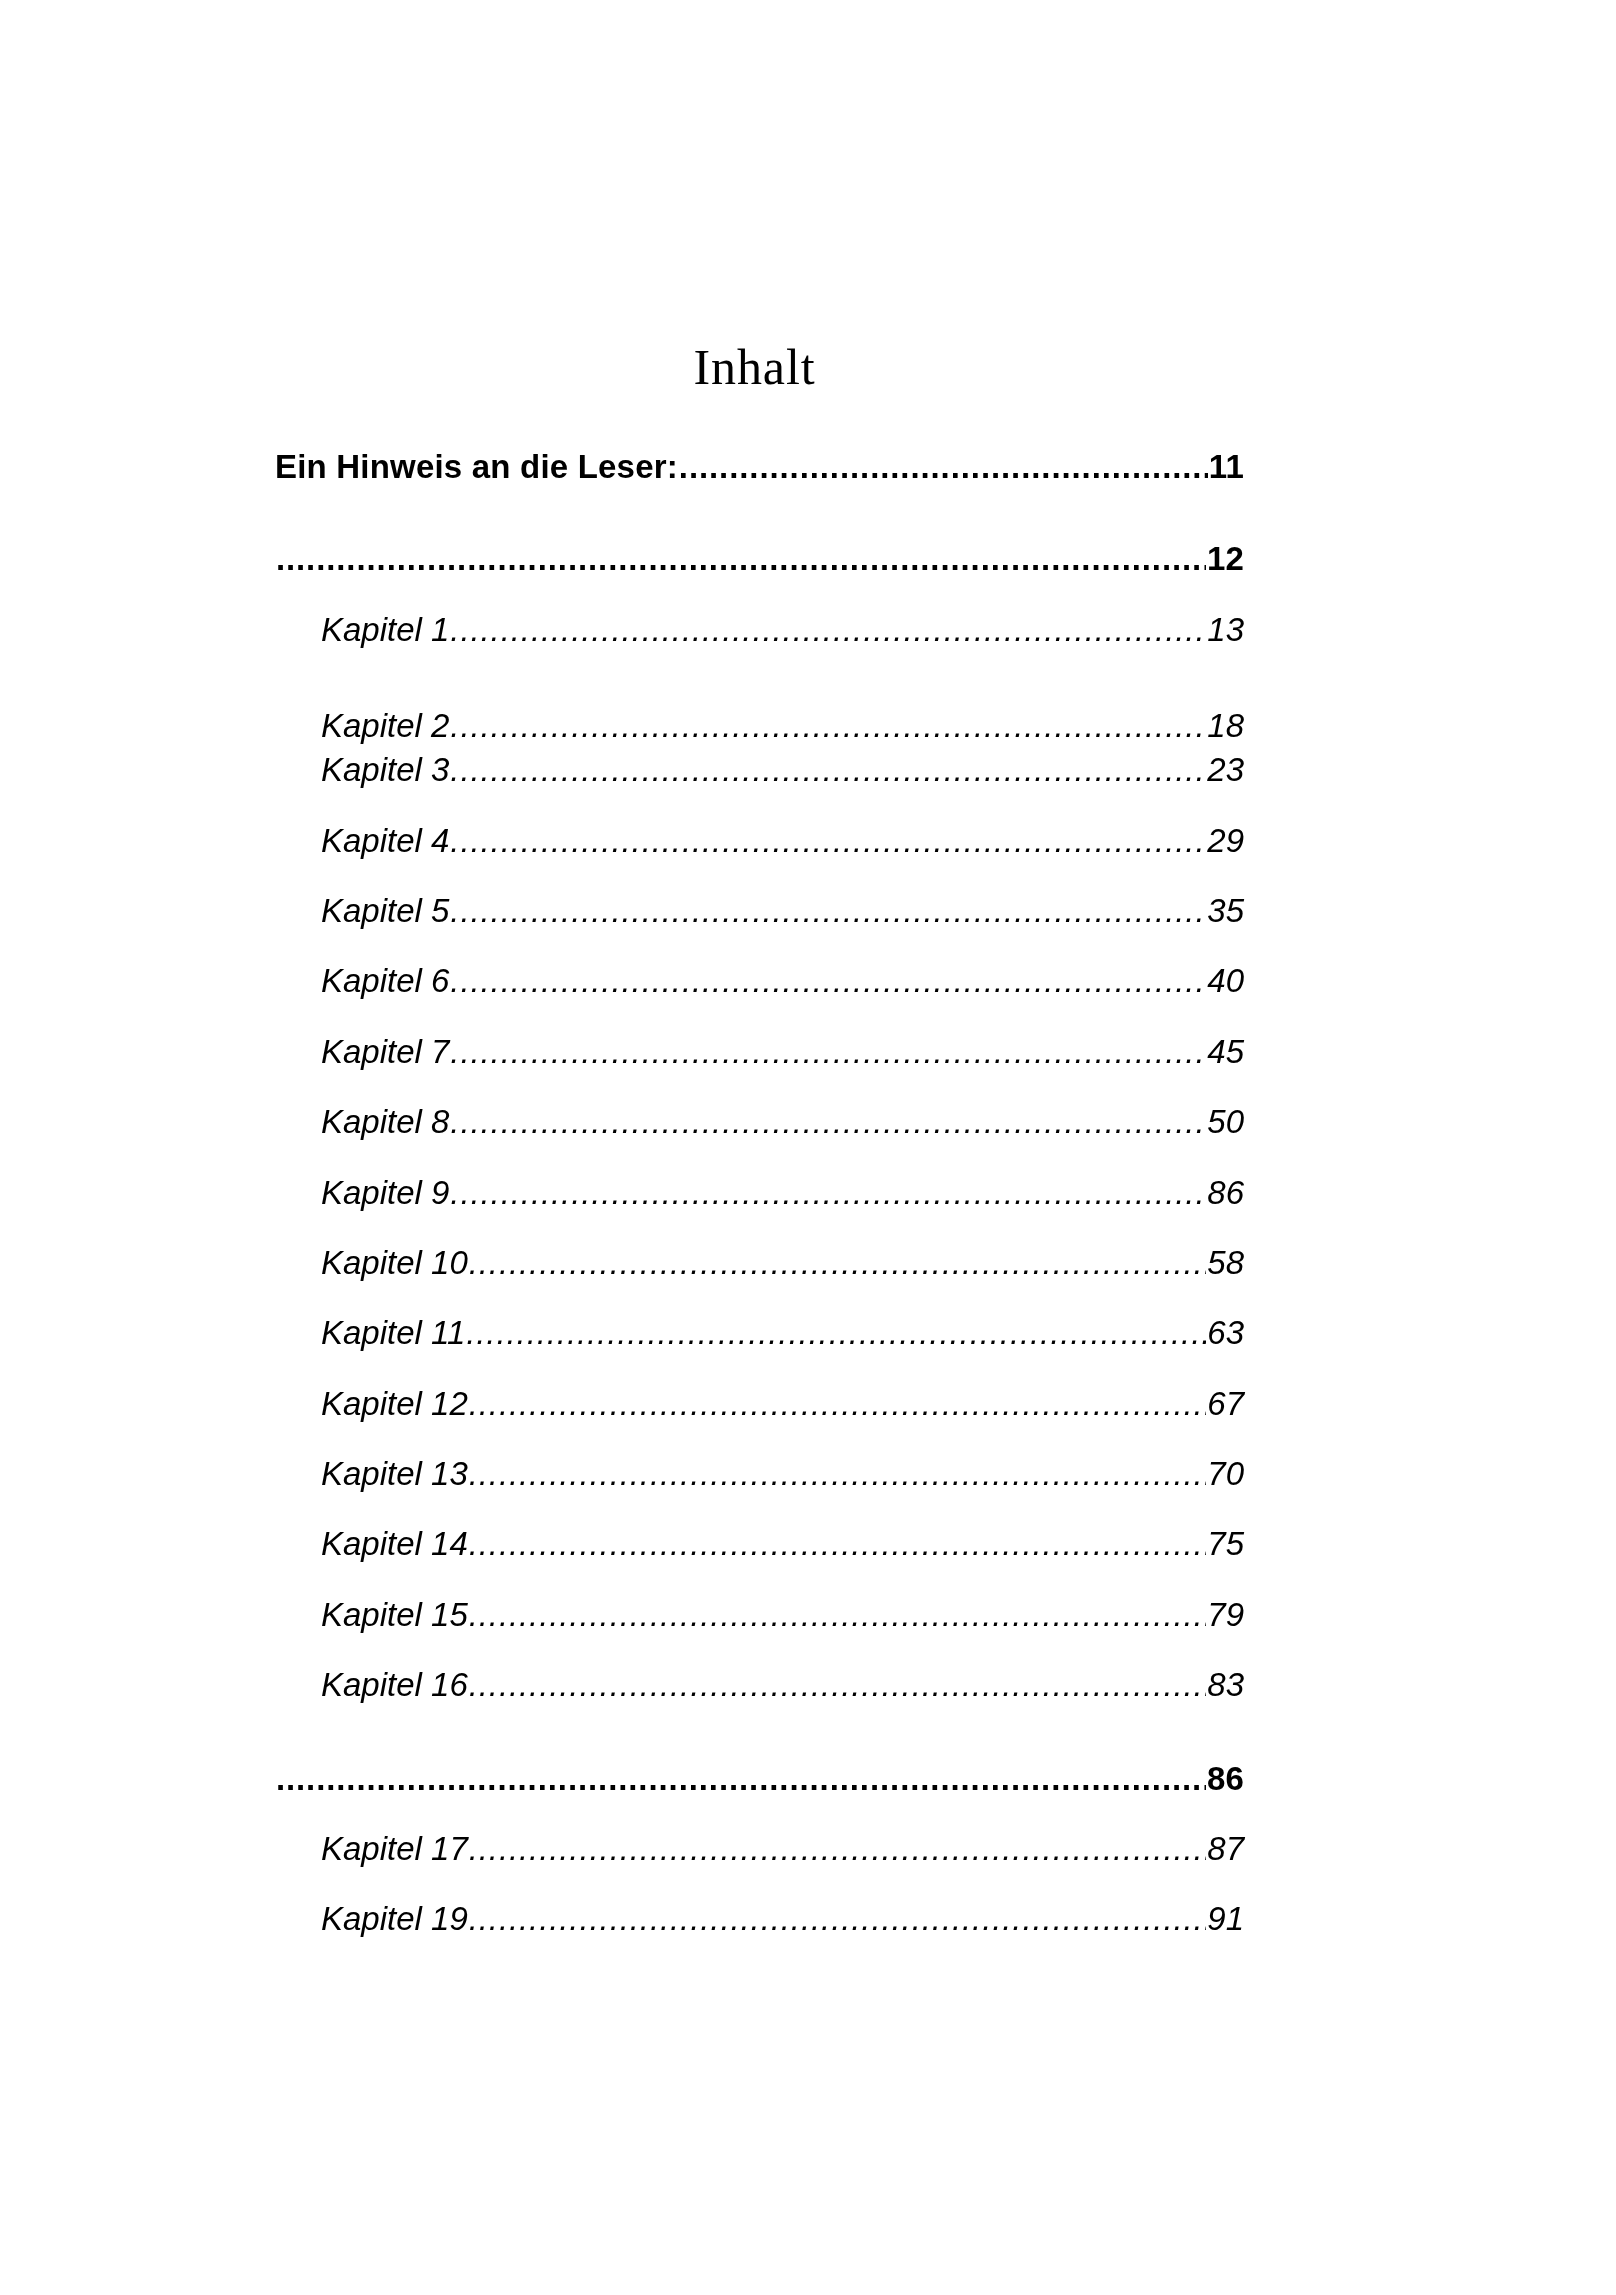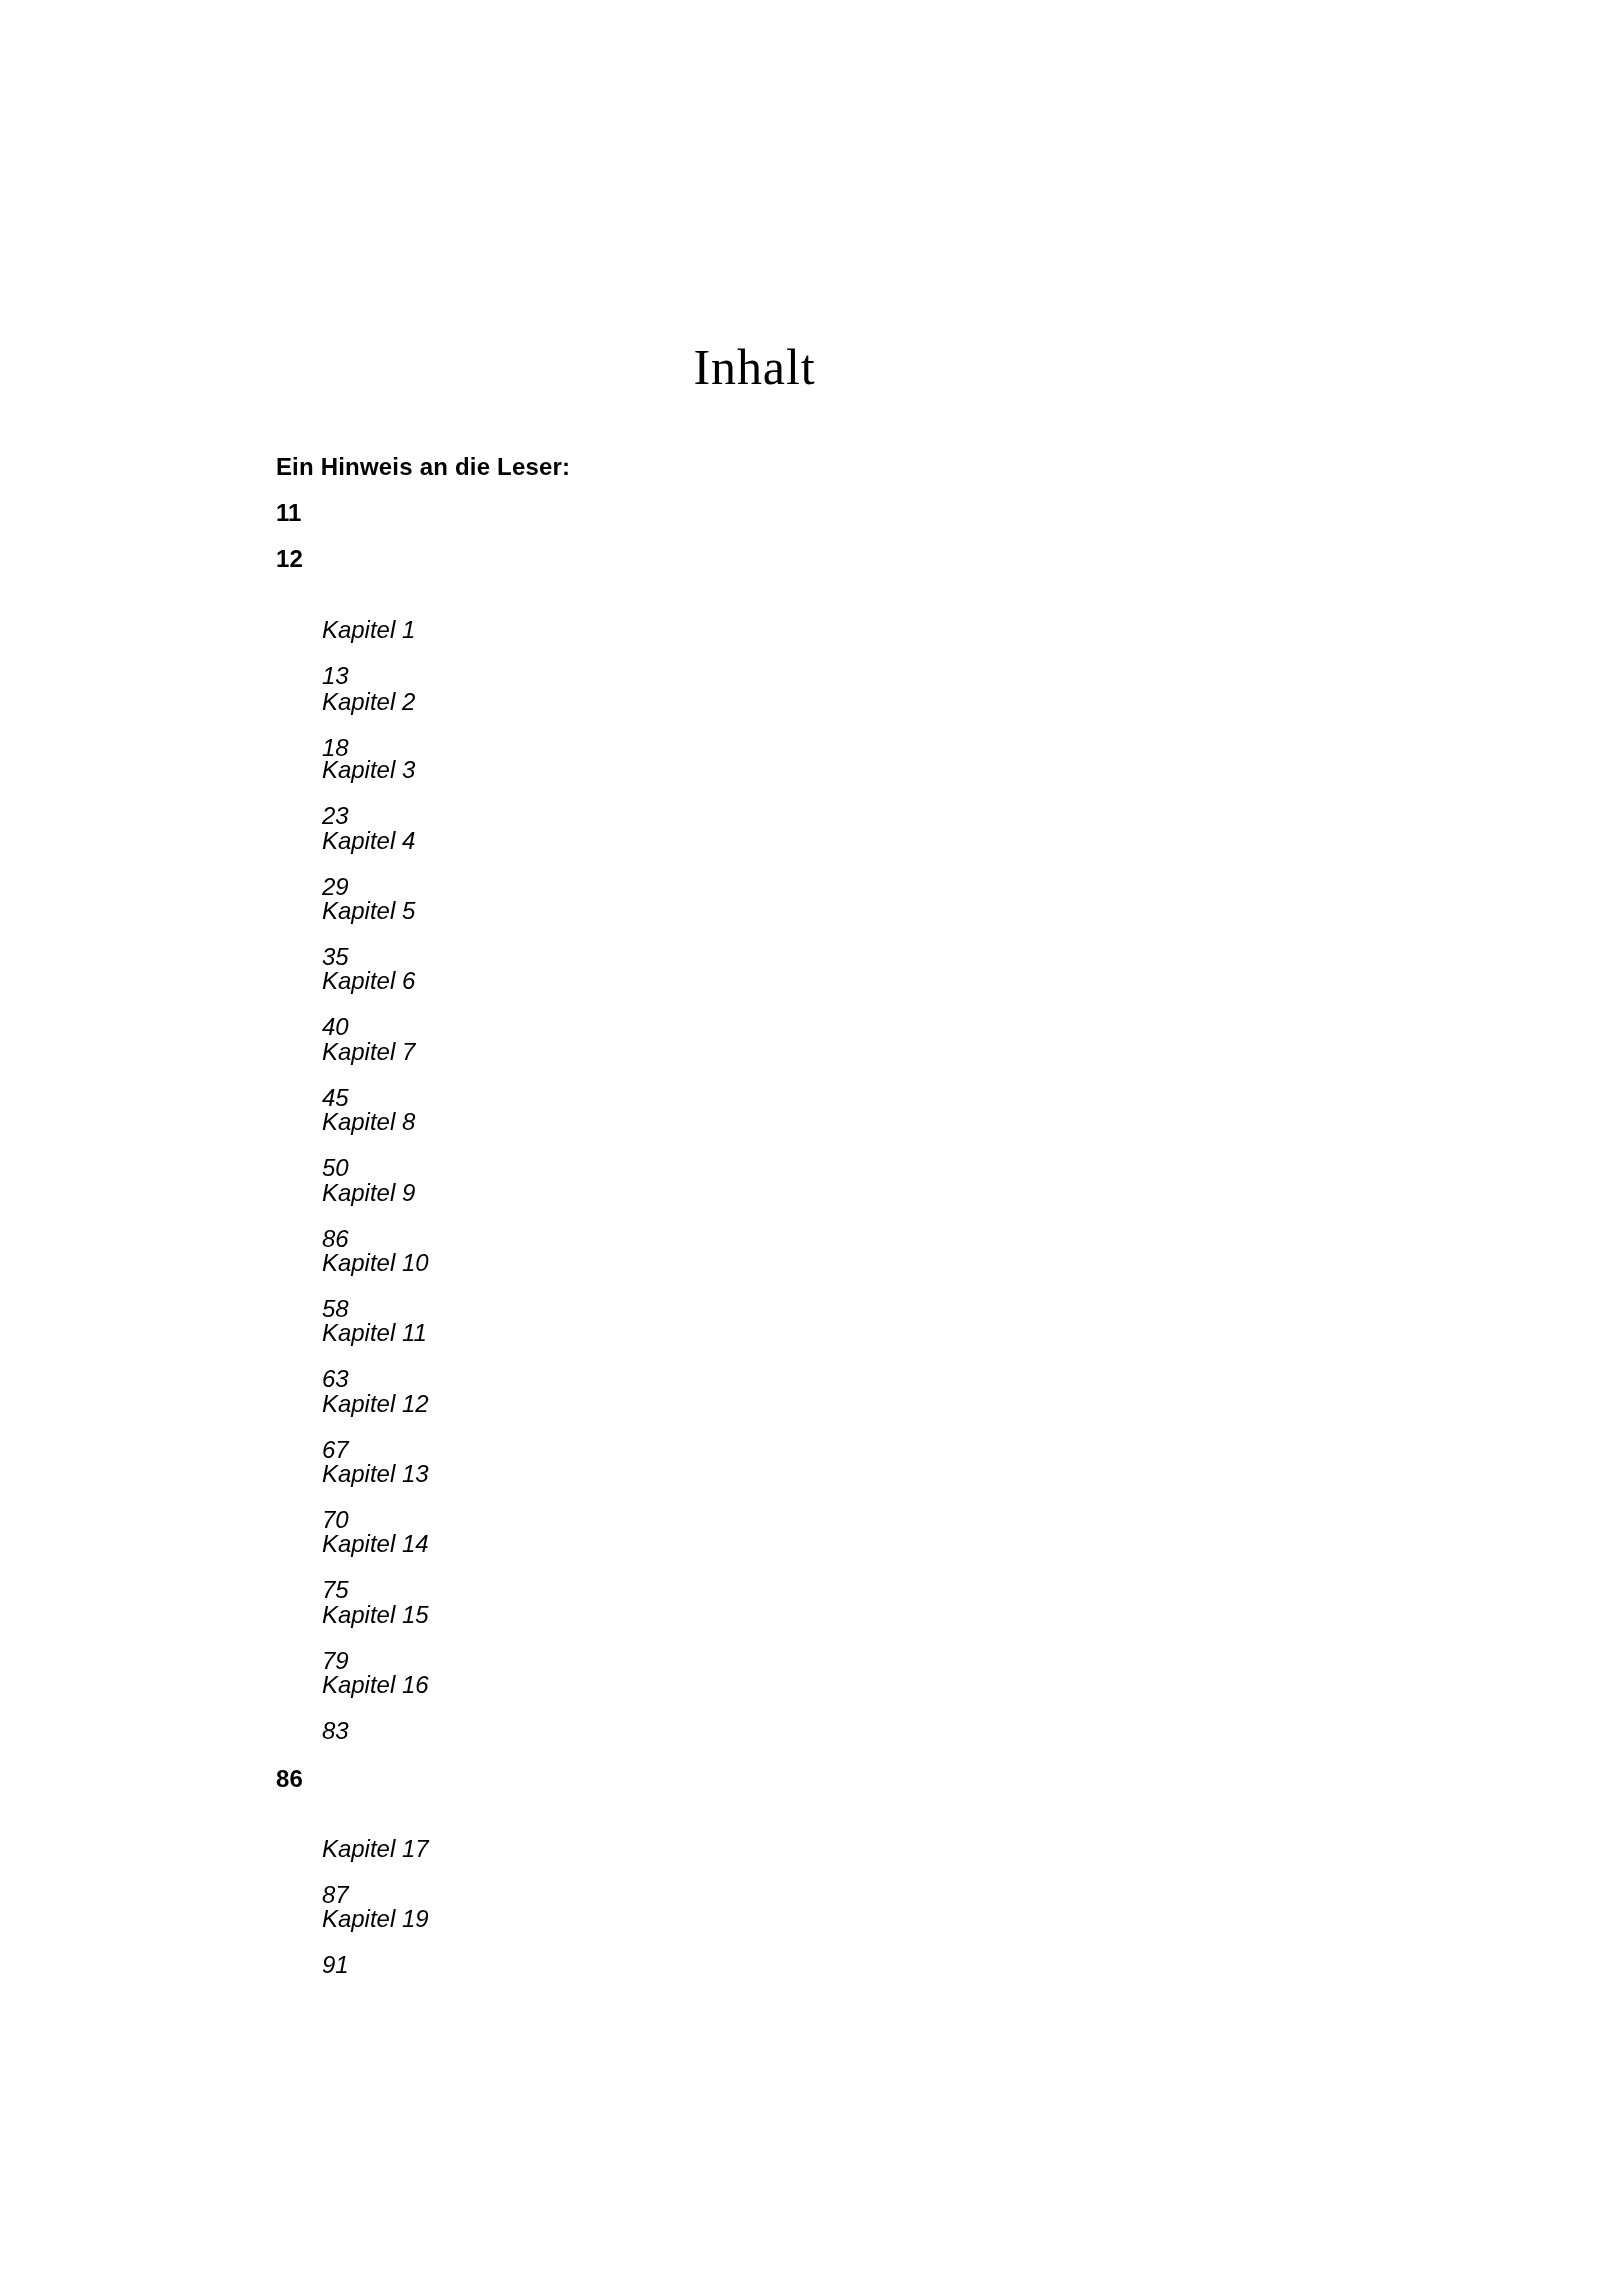--- a/index.html
+++ b/index.html
@@ -8,23 +8,22 @@
     position: absolute; left: 0; width: 1509px; top: 326px;
     text-align: center;
     font-family: "Liberation Serif", "DejaVu Serif", serif;
     font-size: 50px; font-weight: normal; letter-spacing: 0.9px; margin-top: 12px;
   }
   .toc { position: absolute; left: 275px; width: 969px; top: 0; }
   .row {
     position: absolute; left: 0; right: 0; height: 46px;
     display: flex; align-items: baseline;
     font-family: "Liberation Sans", "DejaVu Sans", sans-serif;
-    font-size: 24px; line-height: 46px;
+    font-size: 33px; line-height: 46px;
     white-space: nowrap;
-    flex-direction: column;
   }
   .row.part { font-weight: bold; letter-spacing: 0.2px; }
   .row.chapter { font-style: italic; left: 46px; }
   .row .label { flex: 0 0 auto; }
   .row .dots {
     flex: 1 1 auto; overflow: hidden; margin: 0 0.9px;
     letter-spacing: 0.9px;
   }
   .row .dots::before {
     content: "............................................................................................................................................................................................................................................";
@@ -44,21 +43,21 @@
   </div>
   <div class="row part" style="top:536px">
     <span class="dots"></span>
     <span class="page">12</span>
   </div>
   <div class="row chapter" style="top:607px">
     <span class="label">Kapitel 1</span>
     <span class="dots"></span>
     <span class="page">13</span>
   </div>
-  <div class="row chapter" style="top:679px">
+  <div class="row chapter" style="top:703px">
     <span class="label">Kapitel 2</span>
     <span class="dots"></span>
     <span class="page">18</span>
   </div>
   <div class="row chapter" style="top:747px">
     <span class="label">Kapitel 3</span>
     <span class="dots"></span>
     <span class="page">23</span>
   </div>
   <div class="row chapter" style="top:818px">

